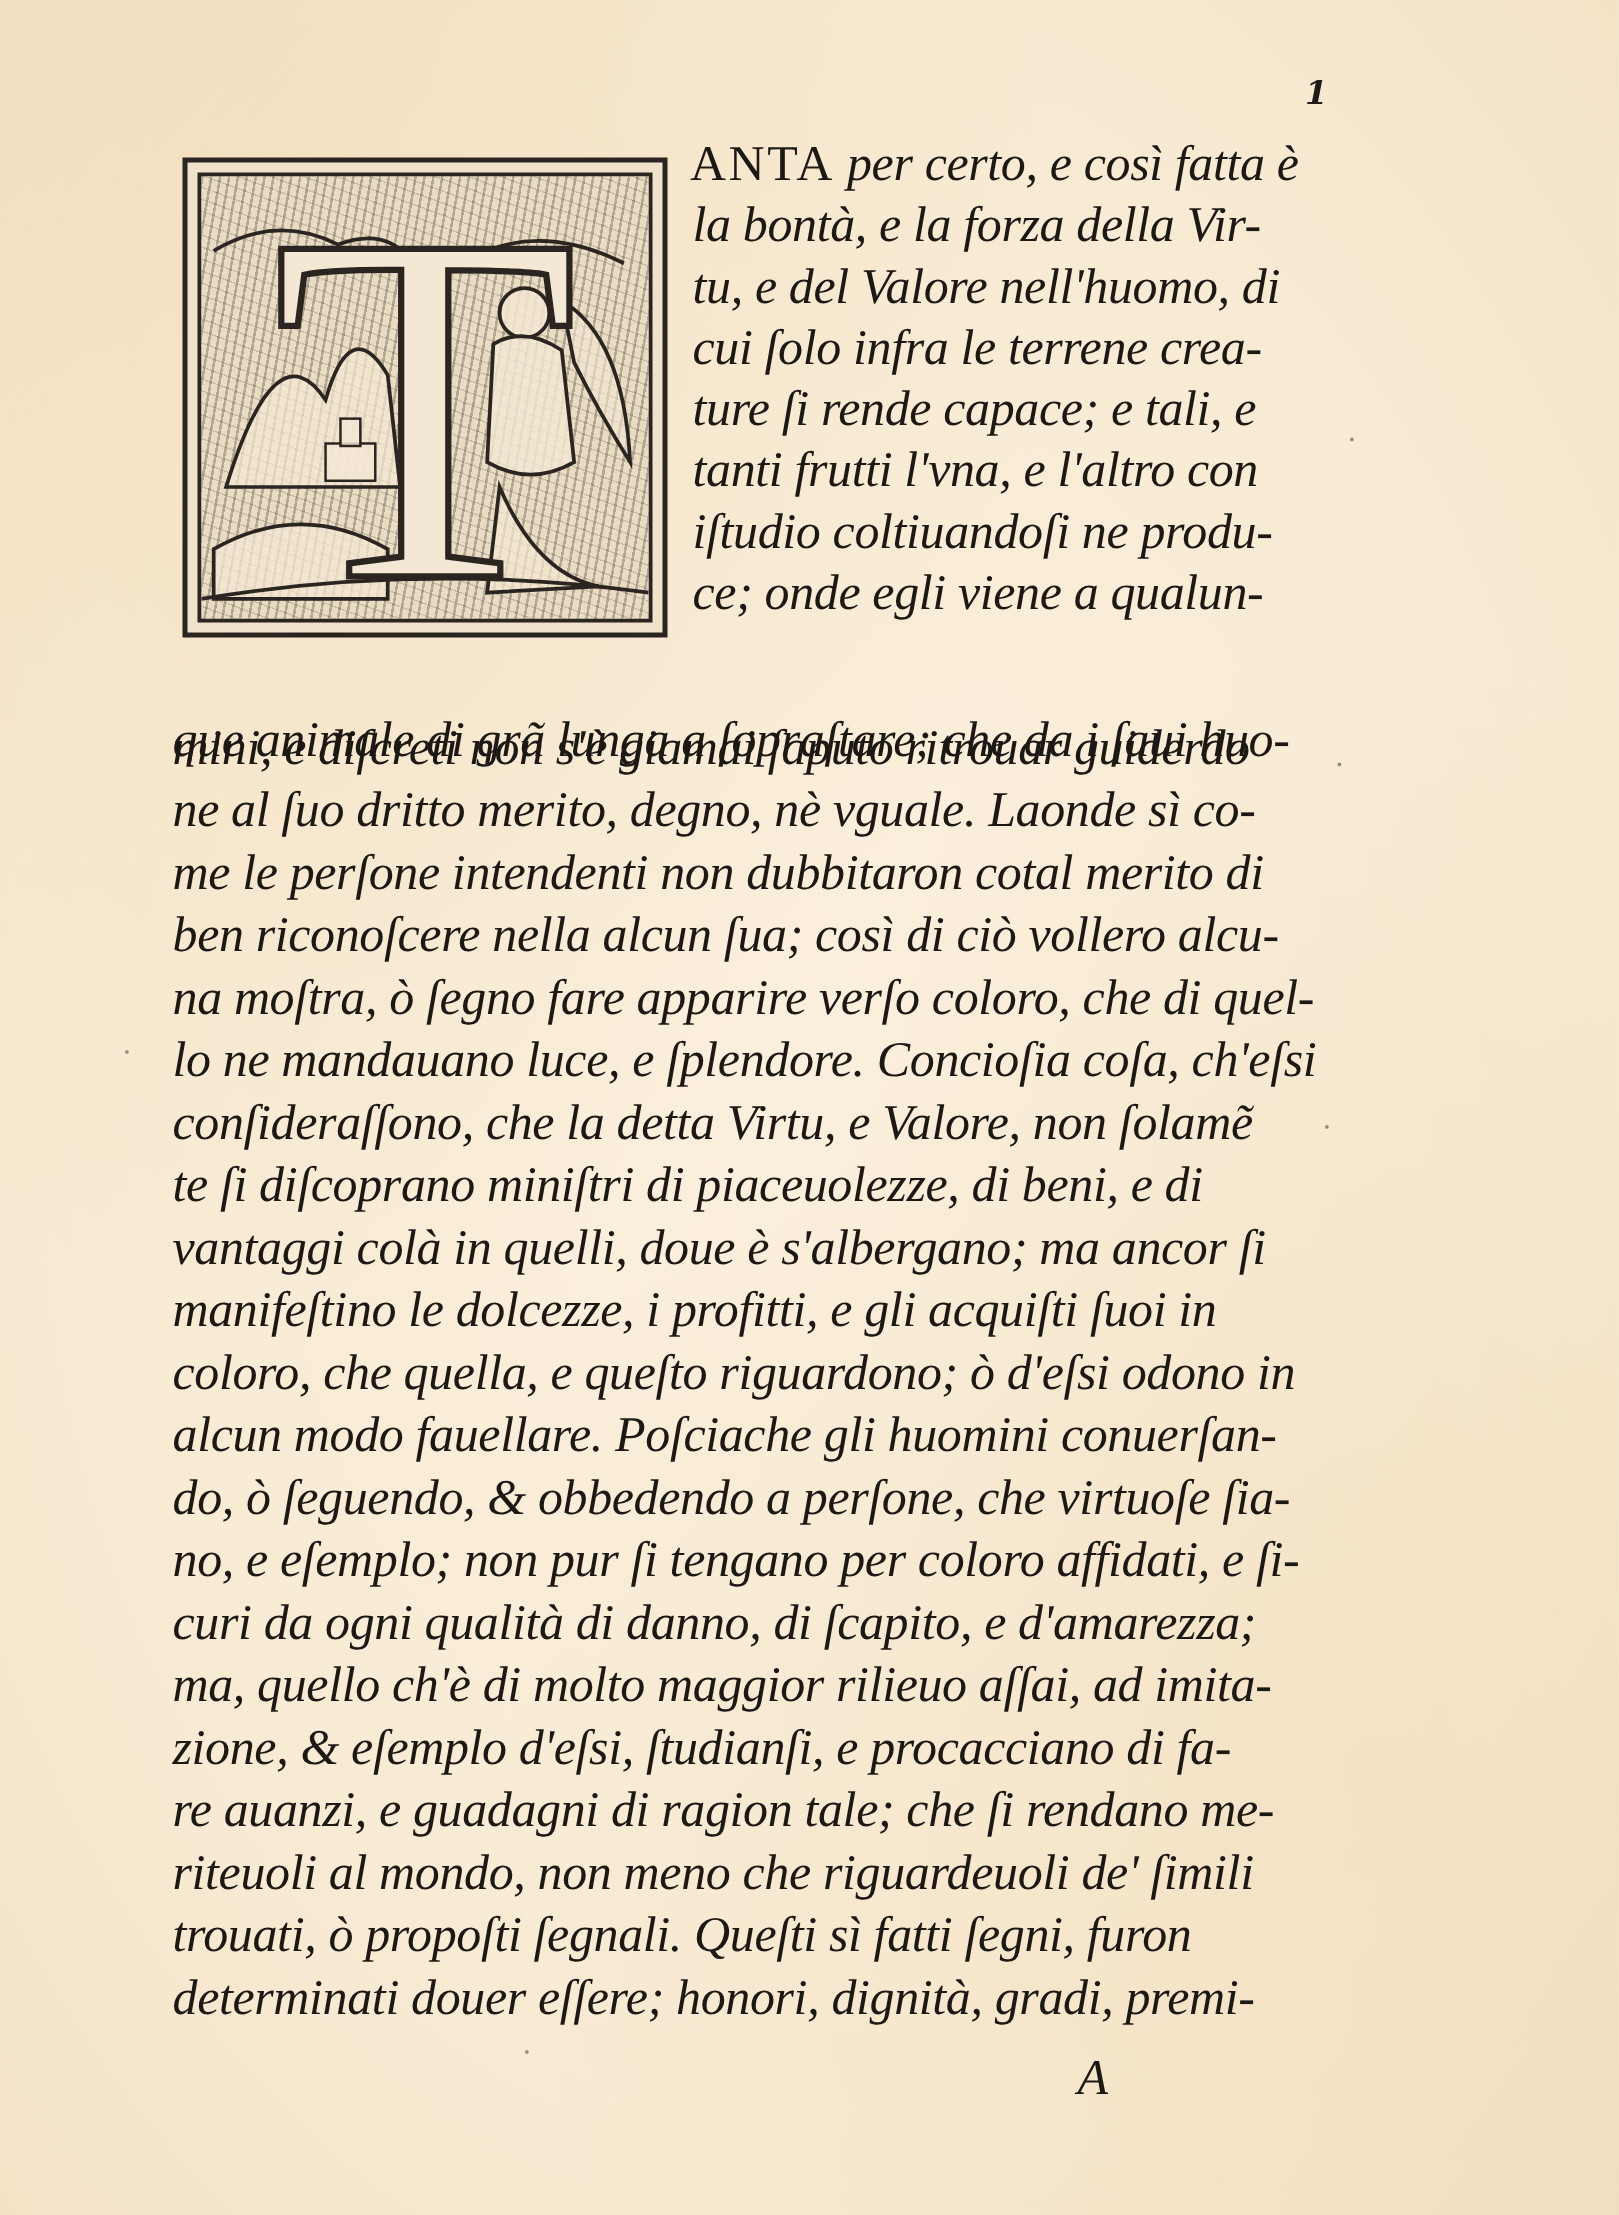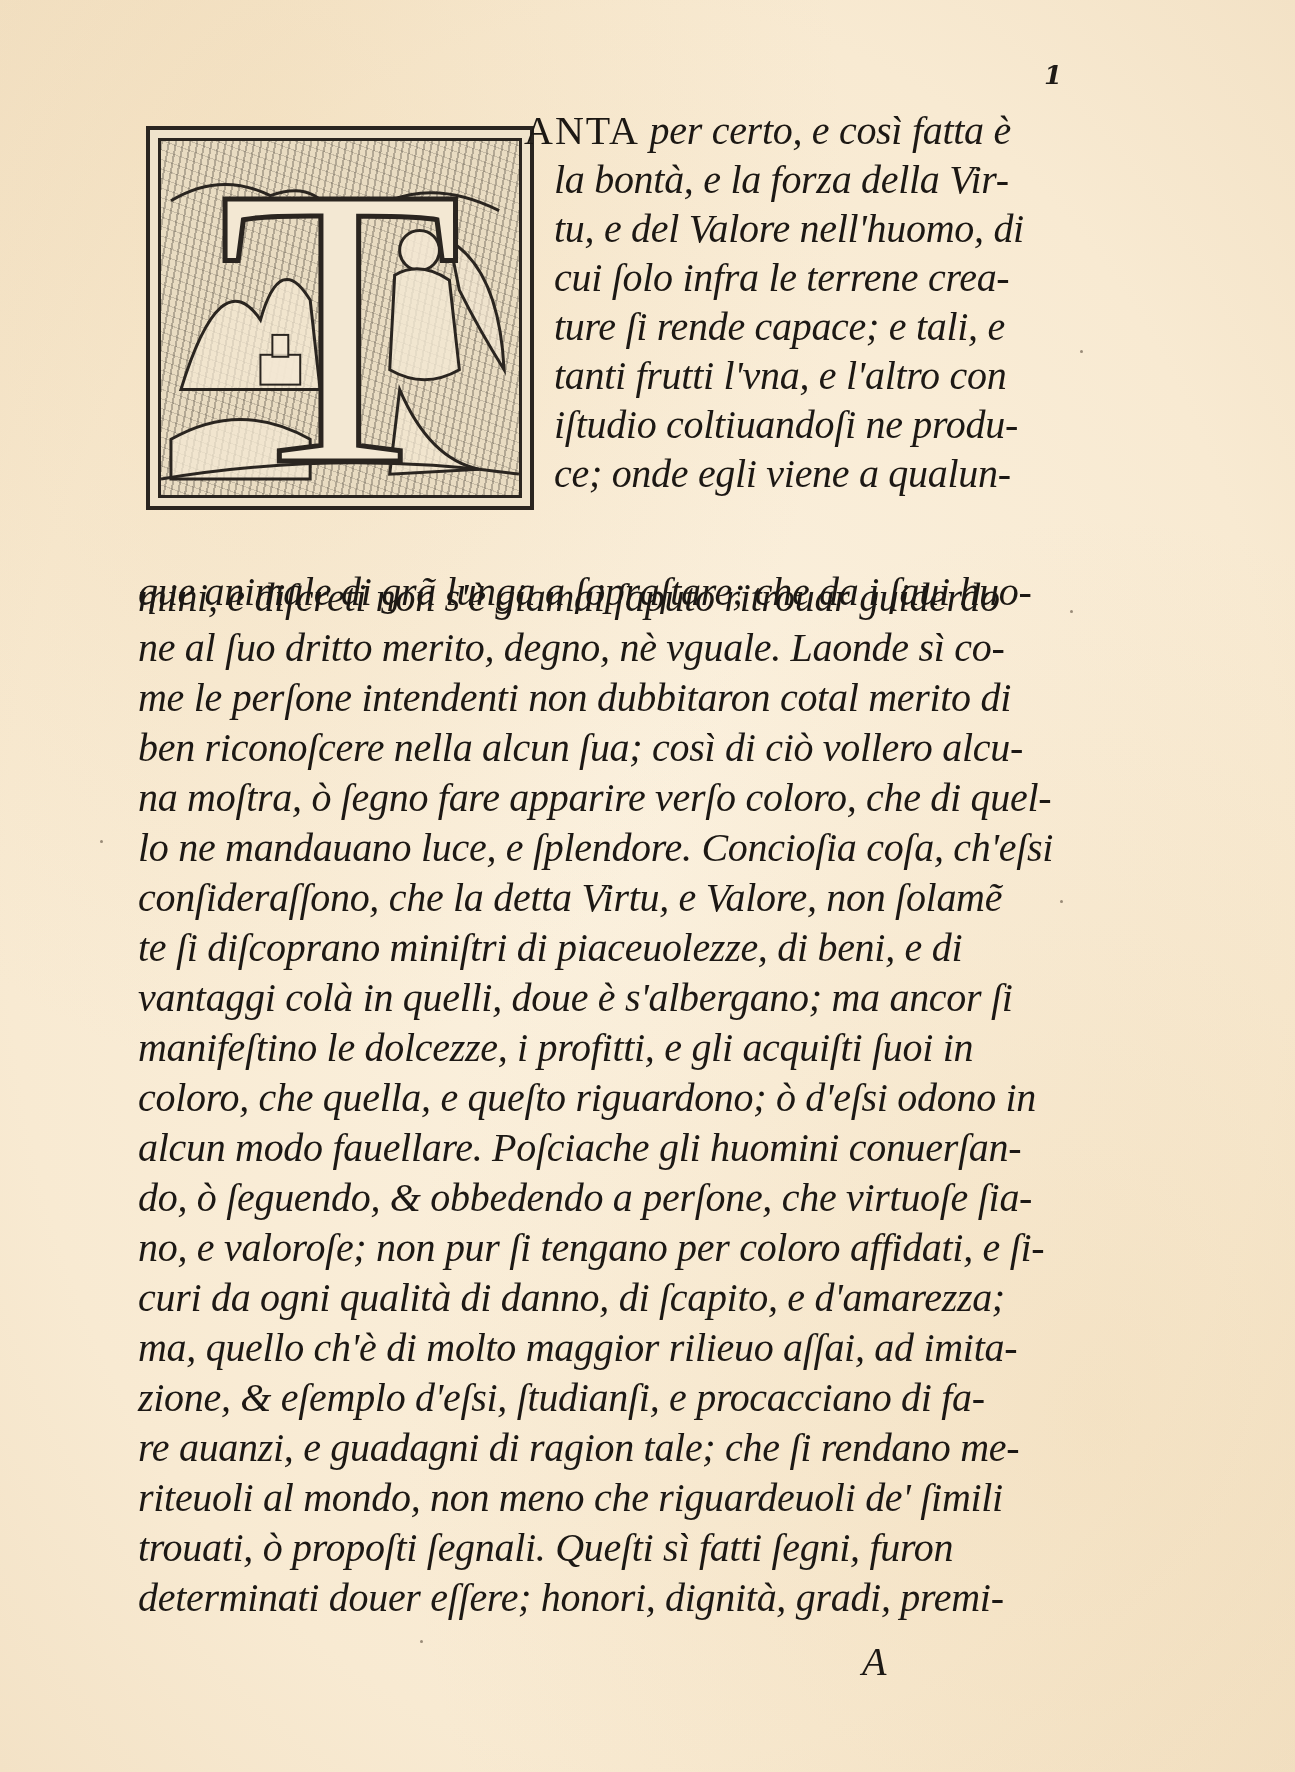--- a/index.html
+++ b/index.html
@@ -136,21 +136,21 @@
         <path d="M240 250 Q270 320 320 330 L230 335 Z" fill="rgba(243,232,211,0.7)" stroke="#2a2520" stroke-width="3"></path>
 
         <path d="M0 340 Q180 310 360 335" stroke="#2a2520" stroke-width="3" fill="none"></path>
       </svg>
       <div class="dropcap-letter">T</div>
     </div>
   </div>
 
   <div class="text-block" style="left:0;top:0;">
 
-    <div class="line" style="left:524px;top:106px;font-family:Liberation Serif, serif;">
+    <div class="line" style="left:552px;top:106px;font-family:Liberation Serif, serif;">
       <span class="smallcaps">ANTA</span><span> per certo, e così fatta è</span>
     </div>
 
     <div class="line" style="left:554px;top:155px;">la bontà, e la forza della Vir-</div>
     <div class="line" style="left:554px;top:204px;">tu, e del Valore nell'huomo, di</div>
     <div class="line" style="left:554px;top:253px;">cui ſolo infra le terrene crea-</div>
     <div class="line" style="left:554px;top:302px;">ture ſi rende capace; e tali, e</div>
     <div class="line" style="left:554px;top:351px;">tanti frutti l'vna, e l'altro con</div>
     <div class="line" style="left:554px;top:400px;">iſtudio coltiuandoſi ne produ-</div>
     <div class="line" style="left:554px;top:449px;">ce; onde egli viene a qualun-</div>
@@ -162,21 +162,21 @@
     <div class="line" style="left:138px;top:723px;">ben riconoſcere nella alcun ſua; così di ciò vollero alcu-</div>
     <div class="line" style="left:138px;top:773px;">na moſtra, ò ſegno fare apparire verſo coloro, che di quel-</div>
     <div class="line" style="left:138px;top:823px;">lo ne mandauano luce, e ſplendore. Concioſia coſa, ch'eſsi</div>
     <div class="line" style="left:138px;top:873px;">conſideraſſono, che la detta Virtu, e Valore, non ſolamẽ</div>
     <div class="line" style="left:138px;top:923px;">te ſi diſcoprano miniſtri di piaceuolezze, di beni, e di</div>
     <div class="line" style="left:138px;top:973px;">vantaggi colà in quelli, doue è s'albergano; ma ancor ſi</div>
     <div class="line" style="left:138px;top:1023px;text-align:right;">manifeſtino le dolcezze, i profitti, e gli acquiſti ſuoi in</div>
     <div class="line" style="left:138px;top:1073px;">coloro, che quella, e queſto riguardono; ò d'eſsi odono in</div>
     <div class="line" style="left:138px;top:1123px;">alcun modo fauellare. Poſciache gli huomini conuerſan-</div>
     <div class="line" style="left:138px;top:1173px;">do, ò ſeguendo, &amp; obbedendo a perſone, che virtuoſe ſia-</div>
-    <div class="line" style="left:138px;top:1223px;">no, e valoroſe; non pur ſi tengano per coloro affidati, e ſi-</div>
+    <div class="line" style="left:138px;top:1223px;">no, e eſemplo; non pur ſi tengano per coloro affidati, e ſi-</div>
     <div class="line" style="left:138px;top:1273px;text-align:right;">curi da ogni qualità di danno, di ſcapito, e d'amarezza;</div>
     <div class="line" style="left:138px;top:1323px;">ma, quello ch'è di molto maggior rilieuo aſſai, ad imita-</div>
     <div class="line" style="left:138px;top:1373px;">zione, &amp; eſemplo d'eſsi, ſtudianſi, e procacciano di fa-</div>
     <div class="line" style="left:138px;top:1423px;">re auanzi, e guadagni di ragion tale; che ſi rendano me-</div>
     <div class="line" style="left:138px;top:1473px;">riteuoli al mondo, non meno che riguardeuoli de' ſimili</div>
     <div class="line" style="left:138px;top:1523px;">trouati, ò propoſti ſegnali.  Queſti sì fatti ſegni, furon</div>
     <div class="line" style="left:138px;top:1573px;">determinati douer eſſere; honori, dignità, gradi, premi-</div>
   </div>
 
   <div class="catchword">A</div>

